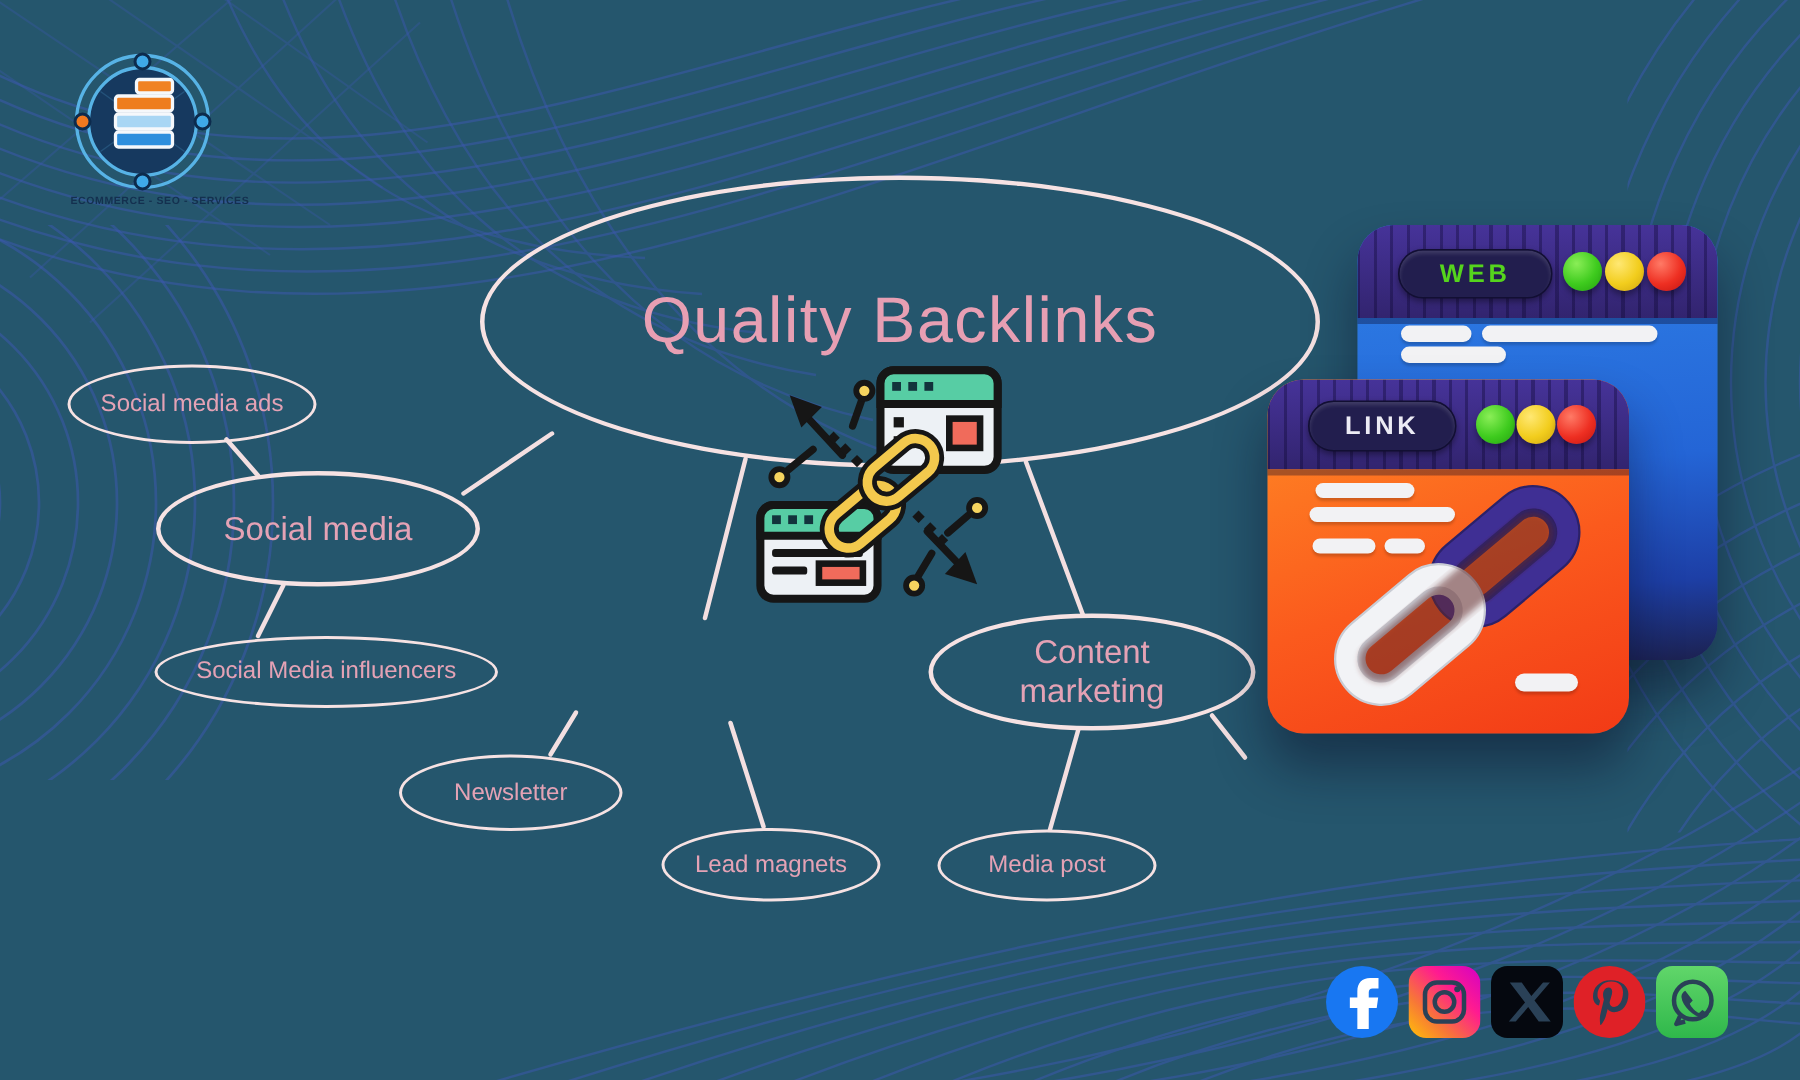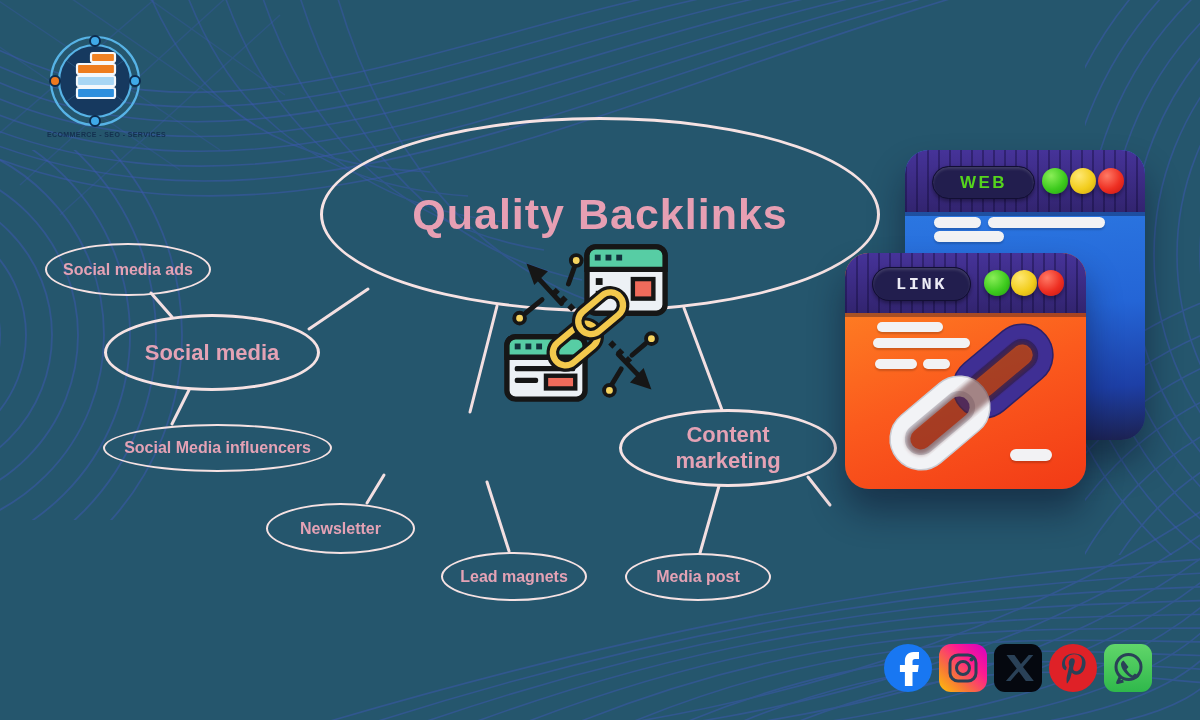--- a/index.html
+++ b/index.html
@@ -15,21 +15,21 @@
   #bg-waves{position:absolute;left:0;top:0;z-index:0;}
 
   
   .node{
     position:absolute;z-index:2;
     border:3px solid #f6e2e3;border-radius:50%;
     display:flex;align-items:center;justify-content:center;
     text-align:center;color:#e4a2b5;
     box-sizing:border-box;
   }
-  .node span{display:block;font-weight:bold;}
+  .node span{display:block;}
   .n-root{left:320px;top:117px;width:560px;height:195px;font-size:43px;color:#e79fb3;letter-spacing:1px;}
   .n-sma {left:45px; top:243px;width:166px;height:53px;font-size:16px;border-width:2.5px;}
   .n-sm  {left:104px;top:314px;width:216px;height:77px;font-size:22px;}
   .n-smi {left:103px;top:424px;width:229px;height:48px;font-size:16px;border-width:2.5px;}
   .n-em  {left:361px;top:412px;width:220px;height:73px;font-size:22px;}
   .n-nl  {left:266px;top:503px;width:149px;height:51px;font-size:16px;border-width:2.5px;justify-content:center;}
   .n-lm  {left:441px;top:552px;width:146px;height:49px;font-size:16px;border-width:2.5px;}
   .n-cm  {left:619px;top:409px;width:218px;height:78px;font-size:22px;line-height:1.2;}
   .n-cm span{width:130px;}
   .n-vid {left:787px;top:504px;width:145px;height:50px;font-size:16px;border-width:2.5px;}
@@ -43,21 +43,21 @@
   }
 
   
   #center-icon{left:503px;top:241px;z-index:3;}
 
   
   .win{position:absolute;border-radius:24px;box-shadow:0 22px 35px rgba(8,10,35,.45);text-align:center;}
   .win-back{left:905px;top:150px;width:240px;height:290px;z-index:4;
     background:linear-gradient(175deg,#2f81e8 0%,#2465d6 55%,#1d3fa6 82%,#1c2150 100%);}
   .win-front{left:845px;top:253px;width:241px;height:236px;z-index:5;
-    background:linear-gradient(160deg,#ff8c25 0%,#fb5a1d 55%,#f23a16 100%);font-family:Liberation Mono, monospace;}
+    background:linear-gradient(160deg,#ff8c25 0%,#fb5a1d 55%,#f23a16 100%);}
   .win-header{
     position:absolute;left:0;top:0;right:0;height:62px;
     border-radius:24px 24px 0 0;
     background:repeating-linear-gradient(90deg,rgba(10,5,45,.35) 0 2px,transparent 2px 11px),
                linear-gradient(180deg,#463399,#32246f);
     box-shadow:0 4px 0 rgba(10,8,40,.35);
   }
   .win-front .win-header{height:60px;}
   .title-pill{
     position:absolute;left:27px;top:16px;width:101px;height:31px;

